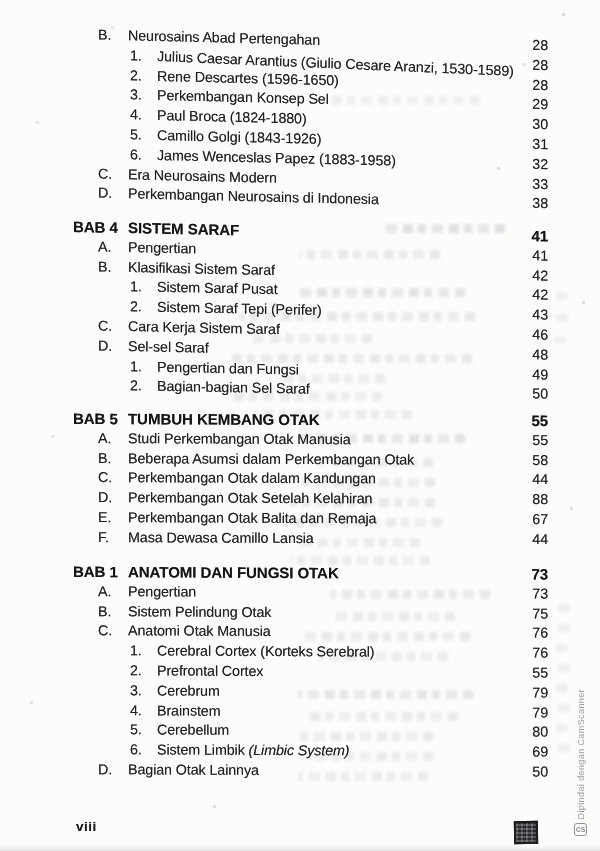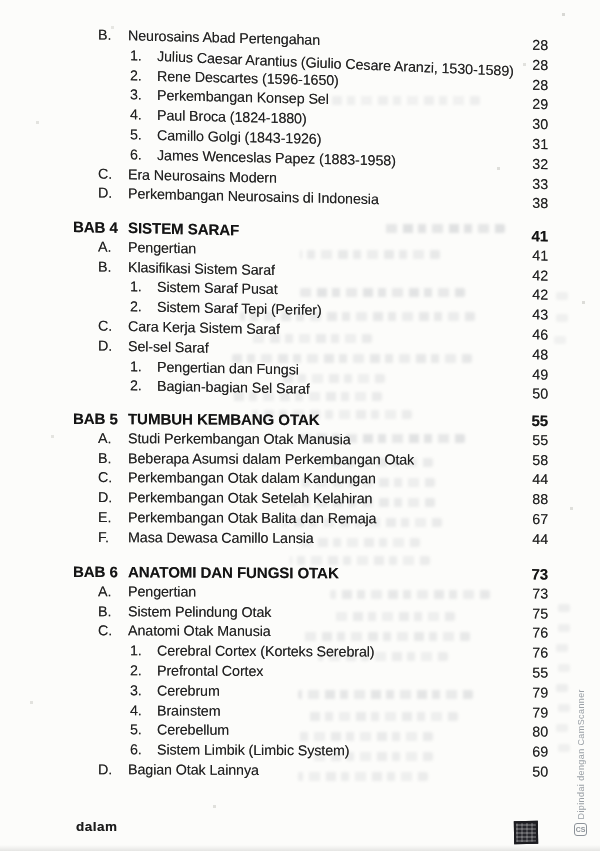--- a/index.html
+++ b/index.html
@@ -25,21 +25,21 @@
     text-shadow:0 0 0.4px rgba(20,20,20,0.55);
   }
   .row .marker { flex:0 0 auto; }
   .row .text { flex:1 1 auto; white-space:nowrap; overflow:visible; }
   .row .pnum { flex:0 0 34px; text-align:right; }
   .header-row { font-weight:bold; font-size:15.1px; color:#141414; }
   .header-row .marker { width:55px; margin-left:0; }
   .lvl1 .marker { margin-left:25px; width:30px; }
   .lvl2 .marker { margin-left:57px; width:27px; }
   .tilt { display:inline-block; transform:rotate(1.05deg); transform-origin:0 50%; }
-  .italic { }
+  .italic { font-style:italic; }
   .footer-pnum {
     position:absolute; left:76px; top:819px;
     font-size:13.5px; font-weight:bold; color:#1c1c1c; letter-spacing:0.5px;
     text-shadow:0 0 0.4px rgba(20,20,20,0.5);
   }
   
   .ghost {
     position:absolute; height:9px; border-radius:2px; pointer-events:none;
     background:repeating-linear-gradient(90deg,
       rgba(98,104,116,0.9) 0 10px, rgba(98,104,116,0) 10px 16px,
@@ -252,21 +252,21 @@
           <span class="pnum">67</span>
         </div>
         <div class="row lvl1">
           <span class="marker">F.</span>
           <span class="text"><span class=""><span>Masa Dewasa Camillo Lansia</span></span></span>
           <span class="pnum">44</span>
         </div>
       </div>
       <div class="section" style="transform: skewY(0.3deg);">
         <div class="row header-row">
-          <span class="marker">BAB 6</span>
+          <span class="marker">BAB 1</span>
           <span class="text">ANATOMI DAN FUNGSI OTAK</span>
           <span class="pnum">73</span>
         </div>
         <div class="row lvl1">
           <span class="marker">A.</span>
           <span class="text"><span class=""><span>Pengertian</span></span></span>
           <span class="pnum">73</span>
         </div>
         <div class="row lvl1">
           <span class="marker">B.</span>
@@ -308,19 +308,19 @@
           <span class="text"><span class=""><span>Sistem Limbik </span><span class="italic">(Limbic System)</span></span></span>
           <span class="pnum">69</span>
         </div>
         <div class="row lvl1">
           <span class="marker">D.</span>
           <span class="text"><span class=""><span>Bagian Otak Lainnya</span></span></span>
           <span class="pnum">50</span>
         </div>
       </div>
     </div>
-  <div class="footer-pnum">dalam</div>
+  <div class="footer-pnum">viii</div>
   <div class="stamp"></div>
   <div class="camscanner">
     <span class="cs-label">Dipindai dengan CamScanner</span>
     <span class="cs-logo">CS</span>
   </div>
 </div>
 
 </body></html>

